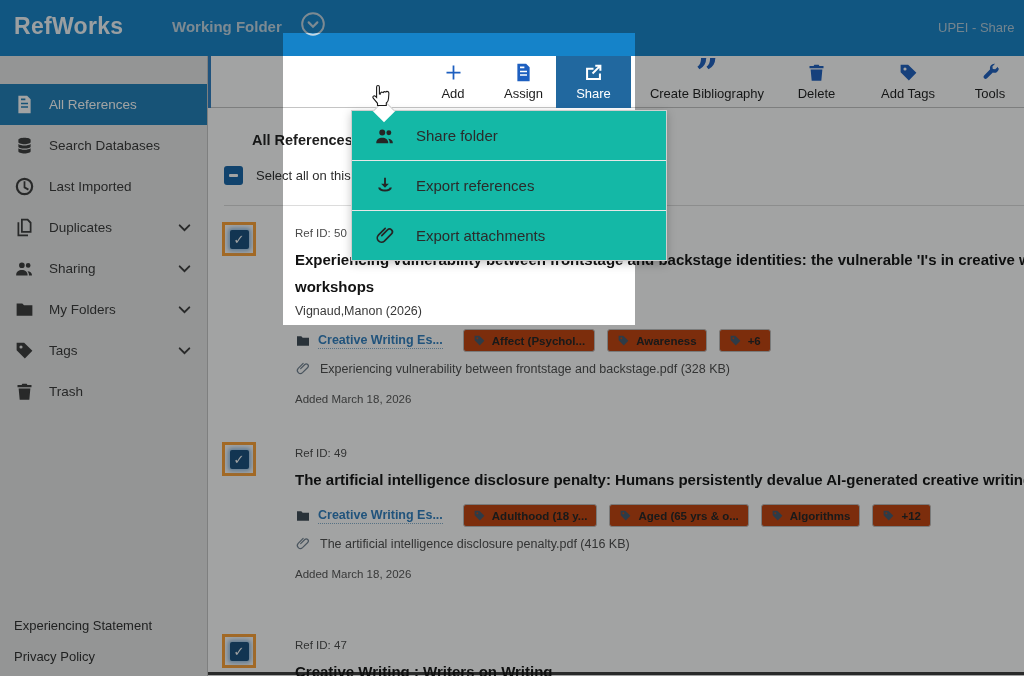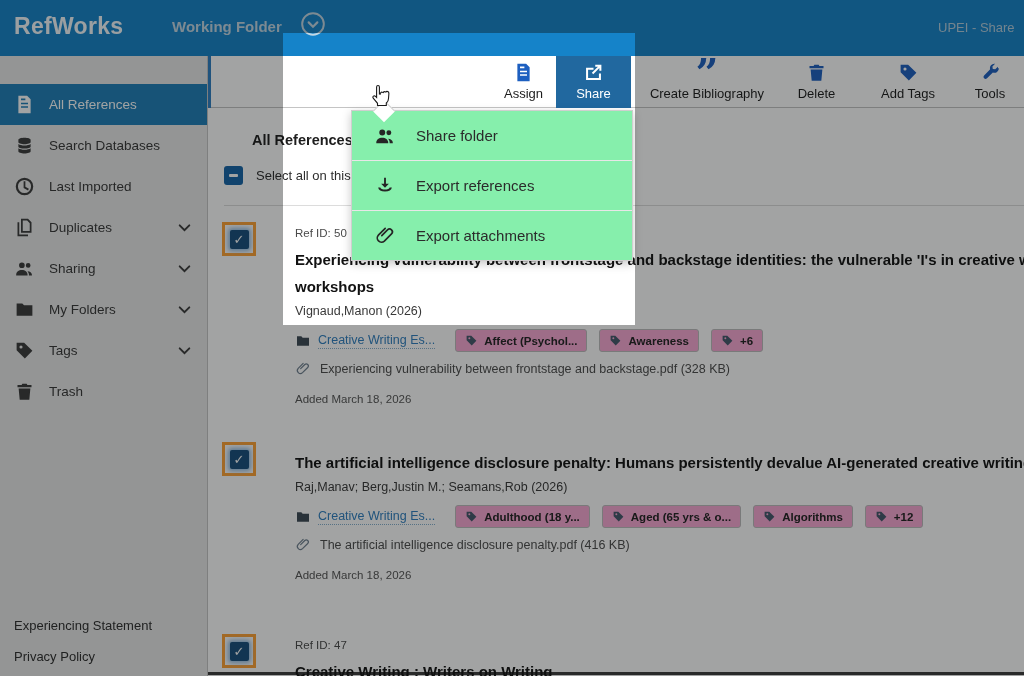--- a/index.html
+++ b/index.html
@@ -60,38 +60,38 @@
   .ref-check-box{width:19px;height:19px;background:#174e7c;border-radius:2px;color:#fff;font-size:13px;
     line-height:19px;text-align:center;box-shadow:0 0 4px 2px rgba(140,185,225,.95);}
   .ref-body{margin-left:87px;}
   .ref-id{font-size:11.5px;color:#4a4a4a;padding-top:5px;}
   .ref-title{margin-top:7px;cursor:pointer;}
   .t-line{display:block;white-space:nowrap;font-size:15px;line-height:27px;font-weight:600;color:#121212;}
   .ref-authors{margin-top:4px;font-size:12.5px;color:#383838;}
   .chip-row{margin-top:11px;display:flex;align-items:center;gap:12px;}
   .folder-link{display:inline-flex;align-items:center;gap:7px;cursor:pointer;margin-right:8px;}
   .f-ic{width:16px;height:16px;color:#3d4a55;}
-  .folder-link span:last-child{font-size:12.5px;font-weight:400;color:#2f7fc0;
+  .folder-link span:last-child{font-size:12.5px;font-weight:700;color:#2f7fc0;
     border-bottom:1px dotted #85aecd;padding-bottom:1px;white-space:nowrap;}
   .tag-chip{display:inline-flex;align-items:center;gap:6px;border:1px solid #bdbdbd;border-radius:3px;
-    background:#f9a8d4;height:21px;padding:0 9px;cursor:pointer;}
+    background:#c2410c;height:21px;padding:0 9px;cursor:pointer;}
   .tag-ic{width:13px;height:13px;color:#44586b;}
   .tag-chip span:last-child{font-size:11.5px;font-weight:700;color:#222;white-space:nowrap;}
   .attach-row{margin-top:9px;display:flex;align-items:center;gap:9px;cursor:pointer;}
   .clip-ic{width:16px;height:16px;color:#708090;}
   .attach-row span:last-child{font-size:12.5px;color:#4c4c4c;white-space:nowrap;}
   .ref-added{margin-top:16px;font-size:11.5px;color:#555;}
   .bottom-line{position:absolute;left:208px;right:0;top:672px;height:3px;background:#3c3c3c;z-index:1;}
 
   
   .spotlight{position:absolute;left:283px;top:33px;width:352px;height:292px;
     box-shadow:0 0 0 2000px rgba(10,12,14,.38);pointer-events:none;z-index:40;}
 
   
-  .share-menu{position:absolute;left:351px;top:110px;width:282px;background:#86efac;
+  .share-menu{position:absolute;left:351px;top:110px;width:316px;background:#14b8a6;
     border:1px solid #cfcfcf;box-shadow:0 3px 9px rgba(0,0,0,.22);z-index:50;box-sizing:border-box;}
   .menu-item{display:flex;align-items:center;gap:20px;height:49px;padding:0 16px 0 22px;cursor:pointer;}
   .menu-item + .menu-item{border-top:1px solid #e7e7e7;}
   .menu-ic{width:22px;height:22px;color:#252525;flex:0 0 auto;}
   .menu-label{font-size:15px;color:#2b2b2b;white-space:nowrap;}
   .menu-caret{position:absolute;left:376px;top:103px;width:15px;height:15px;background:#fff;
     transform:rotate(45deg);border-left:1px solid #cfcfcf;border-top:1px solid #cfcfcf;z-index:55;}
   .cursor{position:absolute;left:368px;top:84px;width:24px;height:26px;z-index:60;pointer-events:none;}
 </style>
 </head>
@@ -198,20 +198,28 @@
           <span class="sb-label">Trash</span>
         </div>
       </div>
     <div class="sb-foot-wrap">
         <div class="sb-foot">Experiencing Statement</div>
         <div class="sb-foot">Privacy Policy</div>
       </div>
   </div>
 
   <div class="toolbar">
+      <div class="tb-btn" style="left: 210px; width: 70px;">
+        <span class="icon">
+          <svg viewBox="0 0 24 24">
+            <path fill="currentColor" d="M11 4h2v7h7v2h-7v7h-2v-7H4v-2h7z"></path>
+          </svg>
+        </span>
+        <span class="tb-label">Add</span>
+      </div>
       <div class="tb-btn" style="left: 283px; width: 65px;">
         <span class="icon">
           <svg viewBox="0 0 24 24">
             <path fill="currentColor" fill-rule="evenodd" d="M5 2h10l4 4v16H5zm3 3h5v2H8zm0 5h8v1.8H8zm0 4h8v1.8H8z"></path>
           </svg>
         </span>
         <span class="tb-label">Assign</span>
       </div>
       <div class="tb-btn active" style="left: 348px; width: 75px;">
         <span class="icon">
@@ -355,24 +363,24 @@
           <span>Experiencing vulnerability between frontstage and backstage.pdf (328 KB)</span>
         </div>
         <div class="ref-added">Added March 18, 2026</div>
       </div>
     </div>
     <div class="ref-row" style="top: 442px;">
       <div class="ref-check-ring">
         <div class="ref-check-box">✓</div>
       </div>
       <div class="ref-body">
+        <div class="ref-id">Ref ID: 49</div>
         <div class="ref-title">
           <span class="t-line">The artificial intelligence disclosure penalty: Humans persistently devalue AI-generated creative writing</span>
         </div>
-        <div class="ref-authors">Raj,Manav; Berg,Justin M.; Seamans,Rob (2026)</div>
         <div class="chip-row">
           <span class="folder-link">
             <span class="icon f-ic">
               <svg viewBox="0 0 24 24">
                 <path fill="currentColor" d="M3 5h6.5l2 2H21v12H3z"></path>
               </svg>
             </span>
             <span>Creative Writing Es...</span>
           </span>
           <span class="tag-chip">

